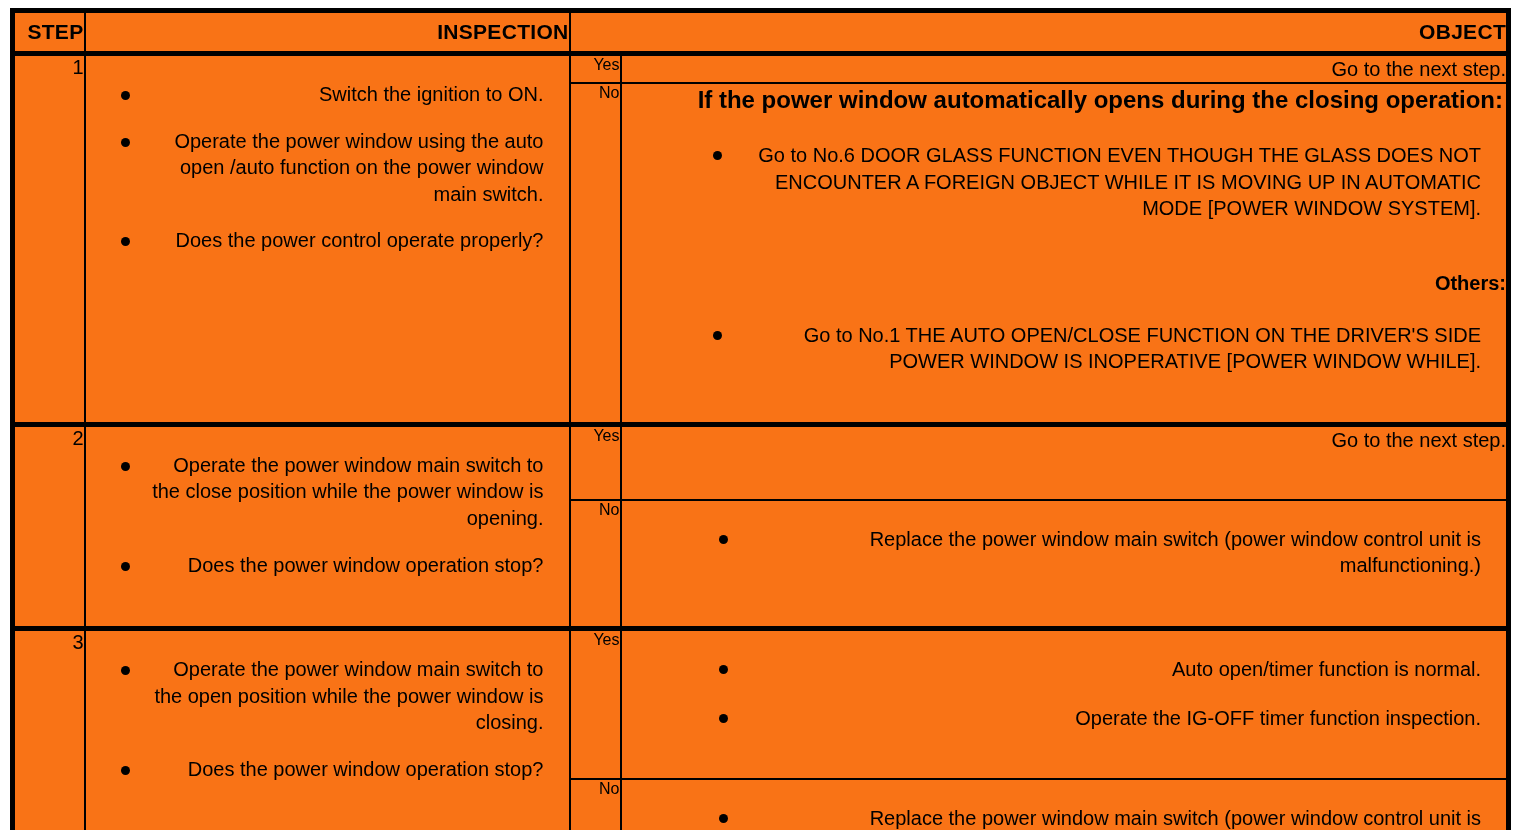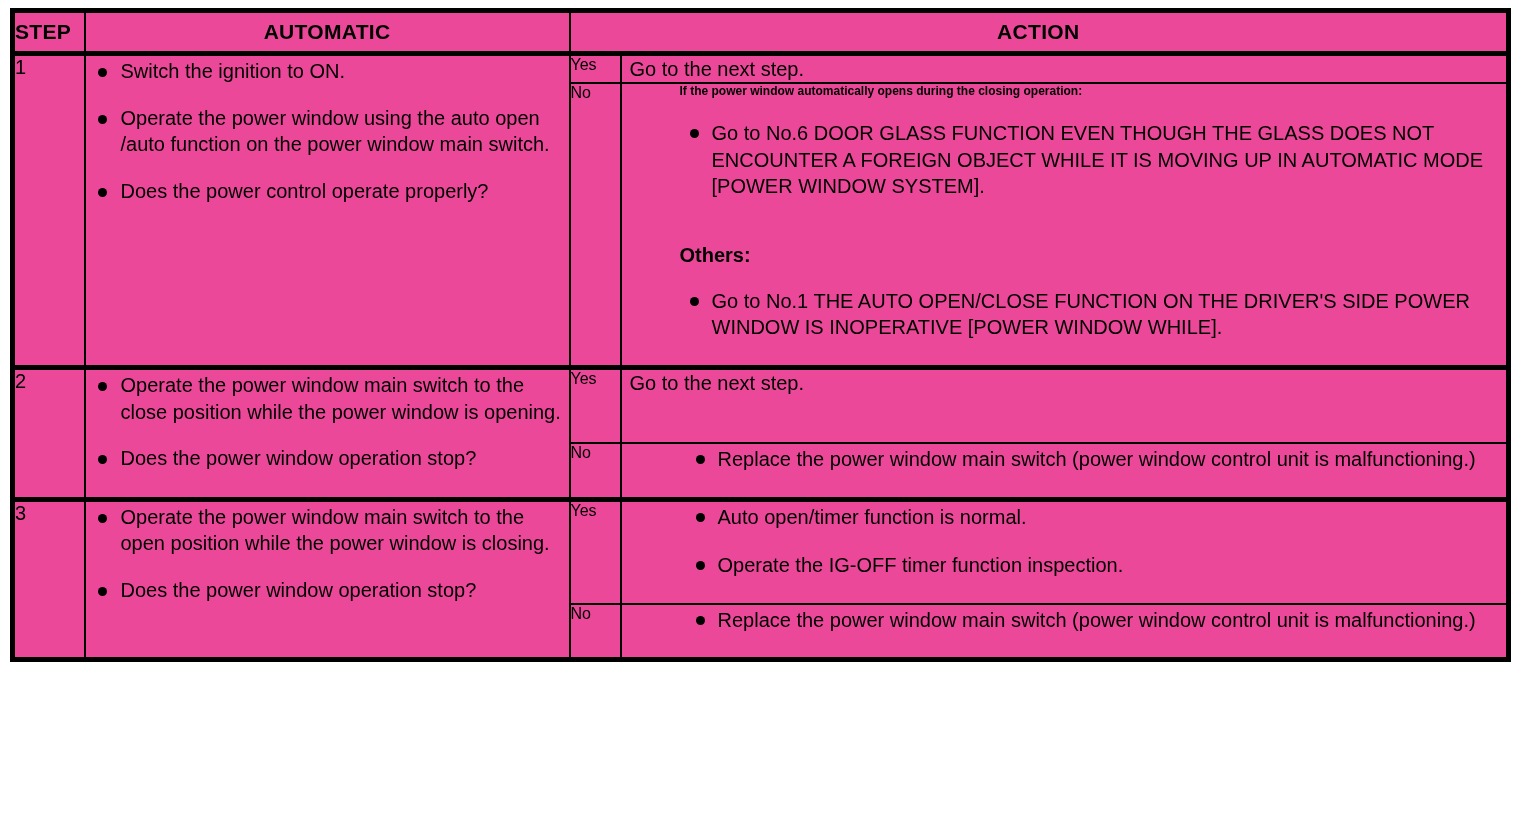--- a/index.html
+++ b/index.html
@@ -30,21 +30,22 @@
     width: 1496px;
     border-collapse: collapse;
     table-layout: fixed;
     border: 5px solid #000;
   }
 
   .diag-table td, .diag-table th {
     border: 2px solid #000;
     vertical-align: top;
     padding: 0;
-    background: #ec4899;
+    background: #f97316;
+    text-align: right;
   }
 
   
   col.c-step   { width: 72px; }
   col.c-insp   { width: 485px; }
   col.c-yn     { width: 51px; }
   col.c-action { width: 888px; }
 
   
   .hdr-cell {
@@ -92,22 +93,22 @@
   .act-cell.plain {
     padding-left: 8px;
   }
   .act-cell.indented {
     padding-left: 58px;
   }
 
   
   ul.blist {
     list-style: none;
-    margin: 0;
-    padding: 2px;
+    margin: 17px;
+    padding: 8px;
   }
   ul.blist > li {
     position: relative;
     padding-left: 33px;
     margin: 0 0 20px 0;
     font-size: 20px;
     line-height: 1.33;
   }
   ul.blist > li:last-child { margin-bottom: 0; }
   ul.blist > li::before {
@@ -133,23 +134,23 @@
     height: 9px;
   }
 
   .plain-text {
     font-size: 20px;
     line-height: 1.3;
   }
 
   .bold-head {
     font-weight: bold;
-    font-size: 12px;
+    font-size: 24px;
     line-height: 1.33;
-    margin: 0 16px 18px 0;
+    margin: 0 3px 18px 0;
   }
 
   .sub-head {
     font-weight: bold;
     font-size: 20px;
     line-height: 1.3;
     margin: 0 0 18px 0;
   }
 
   
@@ -165,22 +166,22 @@
     <colgroup>
       <col class="c-step">
       <col class="c-insp">
       <col class="c-yn">
       <col class="c-action">
     </colgroup>
 
     <tbody>
         <tr class="hdr-row">
       <th class="hdr-cell hdr-step">STEP</th>
-      <th class="hdr-cell hdr-insp">AUTOMATIC</th>
-      <th class="hdr-cell hdr-action" colspan="2">ACTION</th>
+      <th class="hdr-cell hdr-insp">INSPECTION</th>
+      <th class="hdr-cell hdr-action" colspan="2">OBJECT</th>
     </tr>
 
     <tr class="step-start">
       <td class="step-num" rowspan="2">1</td>
 
       <td class="insp-cell" rowspan="2">
         <ul class="blist">
           <li>Switch the ignition to ON.</li>
           <li>Operate the power window using the auto open /auto function on the power window main switch.</li>
           <li>Does the power control operate properly?</li>

